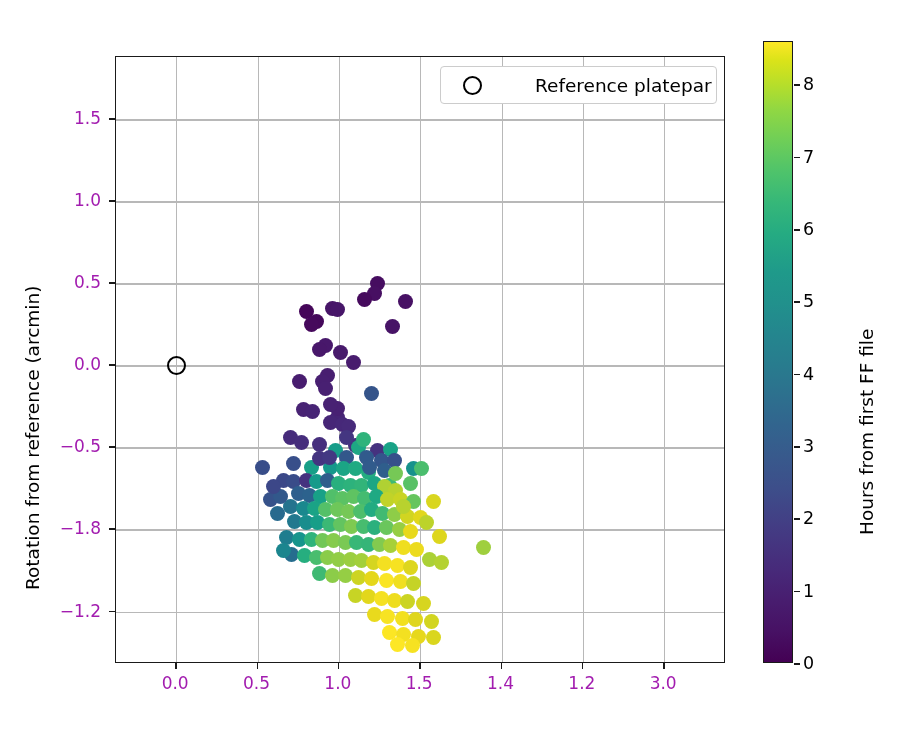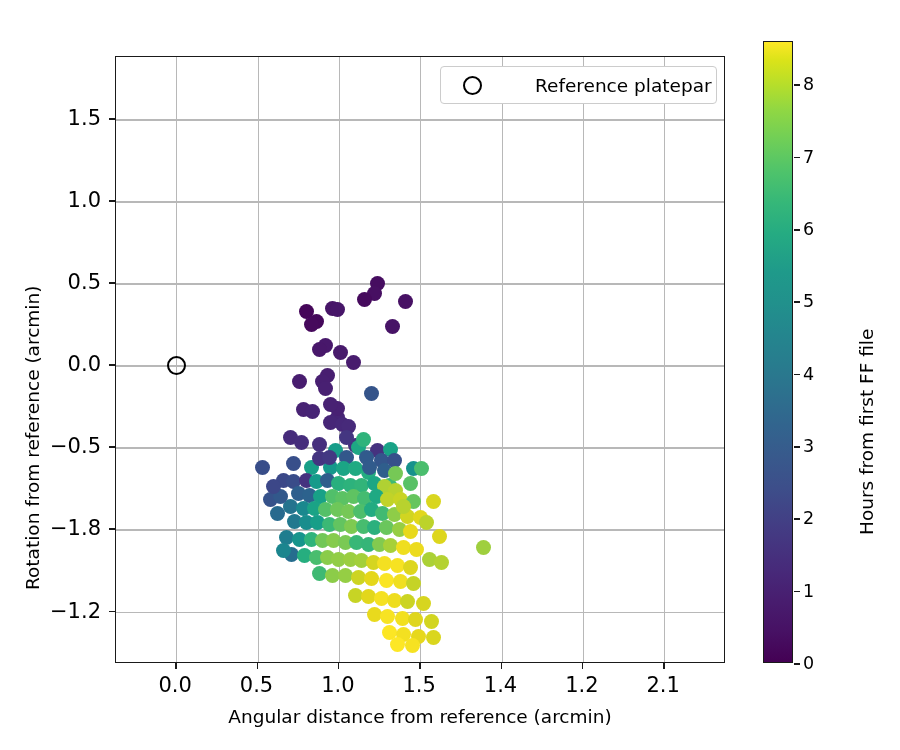--- a/index.html
+++ b/index.html
@@ -31,21 +31,21 @@
   }
   .gridline{position:absolute;background:#b8b8b8;}
   .gridline.v{width:1.3px;top:0;bottom:0;}
   .gridline.h{height:1.3px;left:0;right:0;}
 
   
   .tick{position:absolute;background:#1a1a1a;}
   .tick.x{width:1.5px;height:6px;top:663px;}
   .tick.y{height:1.5px;width:6px;left:109px;}
 
-  .ticklabel{position:absolute;font-size:21px;color:#000000;white-space:nowrap;}
+  .ticklabel{position:absolute;font-size:17px;color:#a21caf;white-space:nowrap;}
   .ticklabel.x{top:673px;transform:translateX(-50%);}
   .ticklabel.y{left:101px;transform:translate(-100%,-50%);text-align:right;}
 
   
   #xlabel{
     position:absolute;left:115px;width:610px;top:706px;
     text-align:center;font-size:18.5px;color:#000;white-space:nowrap;
   }
   #ylabel{
     position:absolute;font-size:18.5px;color:#000;white-space:nowrap;
@@ -301,38 +301,37 @@
       <div class="ticklabel x" style="left: 256.52px;">0.5</div>
       <div class="tick x" style="left: 337.853px;"></div>
       <div class="ticklabel x" style="left: 337.853px;">1.0</div>
       <div class="tick x" style="left: 419.187px;"></div>
       <div class="ticklabel x" style="left: 419.187px;">1.5</div>
       <div class="tick x" style="left: 500.52px;"></div>
       <div class="ticklabel x" style="left: 500.52px;">1.4</div>
       <div class="tick x" style="left: 581.853px;"></div>
       <div class="ticklabel x" style="left: 581.853px;">1.2</div>
       <div class="tick x" style="left: 663.187px;"></div>
-      <div class="ticklabel x" style="left: 663.187px;">2.1</div>
+      <div class="ticklabel x" style="left: 663.187px;">3.0</div>
       <div class="tick y" style="top: 118.341px;"></div>
       <div class="ticklabel y" style="top: 118.341px;">1.5</div>
       <div class="tick y" style="top: 200.368px;"></div>
       <div class="ticklabel y" style="top: 200.368px;">1.0</div>
       <div class="tick y" style="top: 282.395px;"></div>
       <div class="ticklabel y" style="top: 282.395px;">0.5</div>
       <div class="tick y" style="top: 364.422px;"></div>
       <div class="ticklabel y" style="top: 364.422px;">0.0</div>
       <div class="tick y" style="top: 446.449px;"></div>
       <div class="ticklabel y" style="top: 446.449px;">−0.5</div>
       <div class="tick y" style="top: 528.476px;"></div>
       <div class="ticklabel y" style="top: 528.476px;">−1.8</div>
       <div class="tick y" style="top: 610.503px;"></div>
       <div class="ticklabel y" style="top: 610.503px;">−1.2</div>
     </div>
 
-  <div id="xlabel">Angular distance from reference (arcmin)</div>
   <div id="ylabel">Rotation from reference (arcmin)</div>
 
   <div id="legend">
     <div id="legend-marker-cell">
       <div id="legend-circle"></div>
     </div>
     <div id="legend-text">Reference platepar</div>
   </div>
 
   <div id="colorbar"></div>

